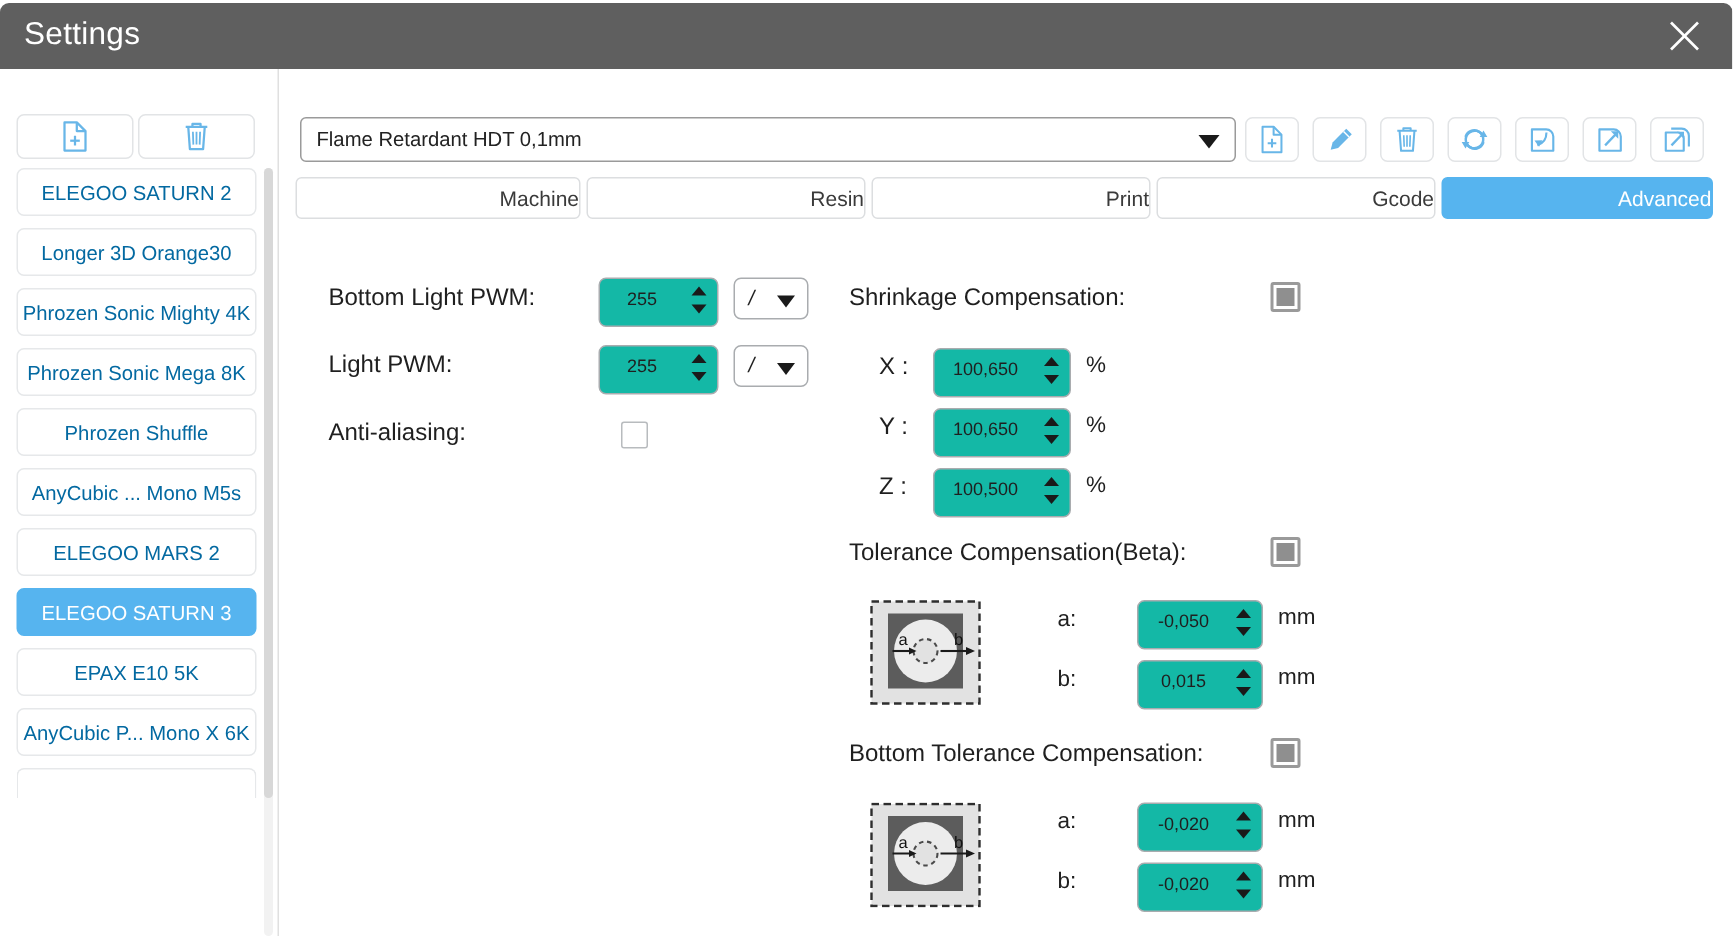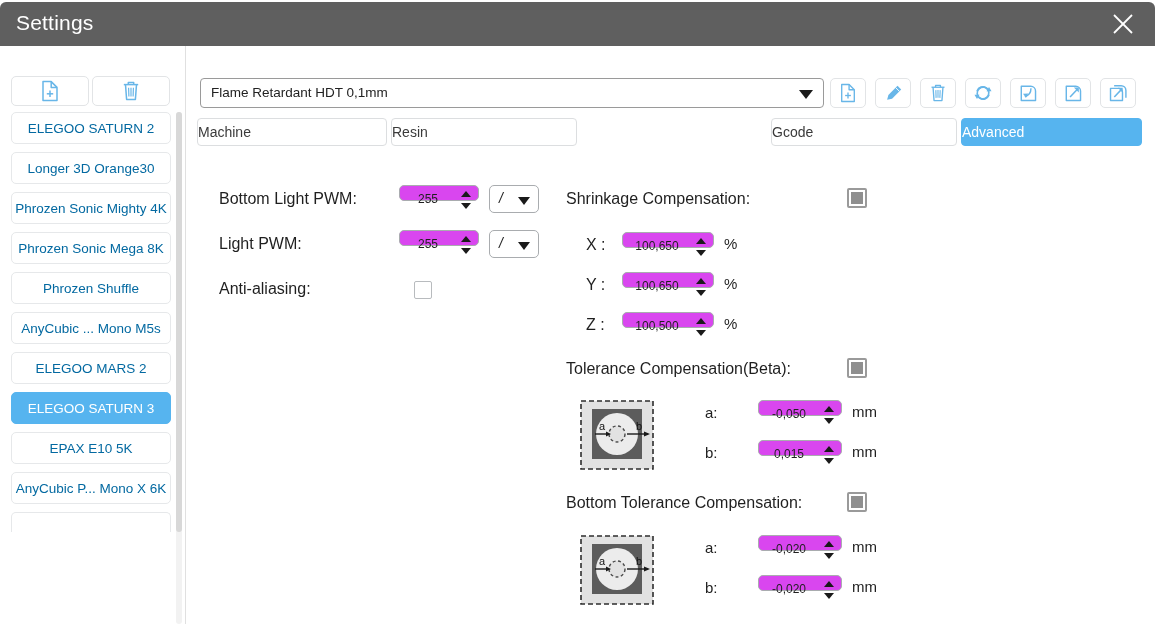--- a/index.html
+++ b/index.html
@@ -162,21 +162,21 @@
   #tabs {
     position: absolute; left: 11px; top: 72px;
     width: 945px; height: 28px;
   }
   .tab {
     position: absolute; top: 0;
     height: 28px;
     background: #ffffff;
     border: 1px solid #dcdee0;
     border-radius: 4px;
-    display: flex; align-items: center; justify-content: flex-start;
+    display: flex; align-items: center; justify-content: flex-end;
     font-size: 14px;
     color: #3a3a3a;
     cursor: pointer;
   }
   .tab.active {
     background: #56b4ef;
     border-color: #56b4ef;
     color: #ffffff;
   }
 
@@ -184,22 +184,22 @@
   .flabel {
     position: absolute;
     font-size: 16px;
     color: #1f1f1f;
     white-space: nowrap;
   }
   .flabel.small { font-size: 15px; }
 
   .numbox {
     position: absolute;
-    height: 16px;
-    background: #d946ef;
+    height: 33px;
+    background: #14b8a6;
     border: 1px solid #a9acaf;
     border-radius: 5px;
     cursor: text;
   }
   .numbox .nval {
     position: absolute; left: 0; right: 22px; top: 6px;
     text-align: center;
     font-size: 12px;
     color: #1f1f1f;
     white-space: nowrap;
@@ -417,20 +417,23 @@
           </svg>
         </div>
       </div>
 
       <div id="tabs">
         <div class="tab" style="left:0px;width:190px">
             <span>Machine</span>
           </div>
         <div class="tab" style="left:194px;width:186px">
             <span>Resin</span>
+          </div>
+        <div class="tab" style="left:384px;width:186px">
+            <span>Print</span>
           </div>
         <div class="tab" style="left:574px;width:186px">
             <span>Gcode</span>
           </div>
         <div class="tab active" style="left:764px;width:181px">
             <span>Advanced</span>
           </div>
       </div>
 
       <div class="flabel" style="left:33px;top:144px">Bottom Light PWM:</div>

